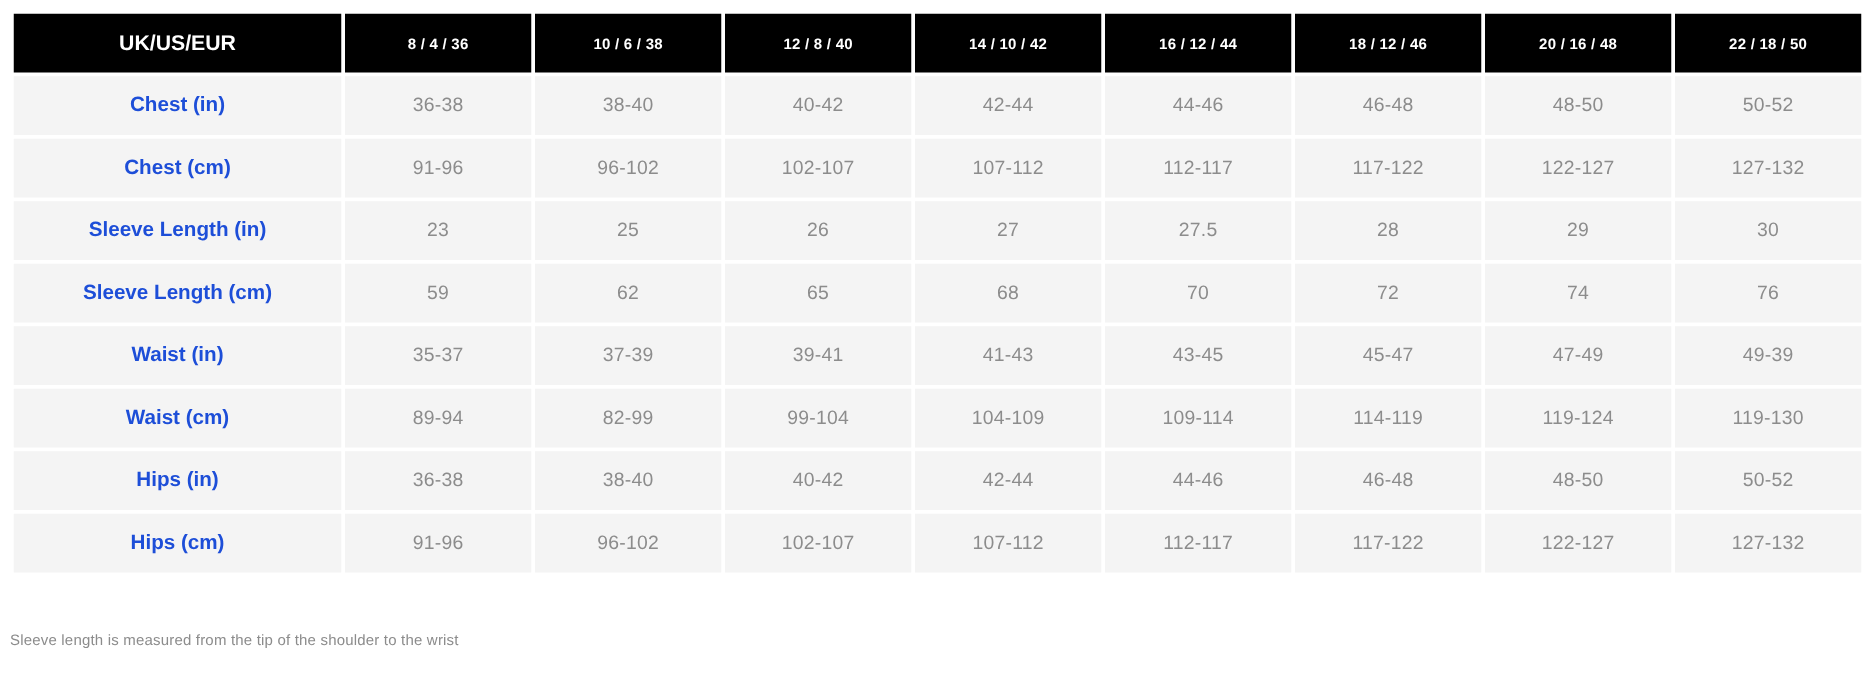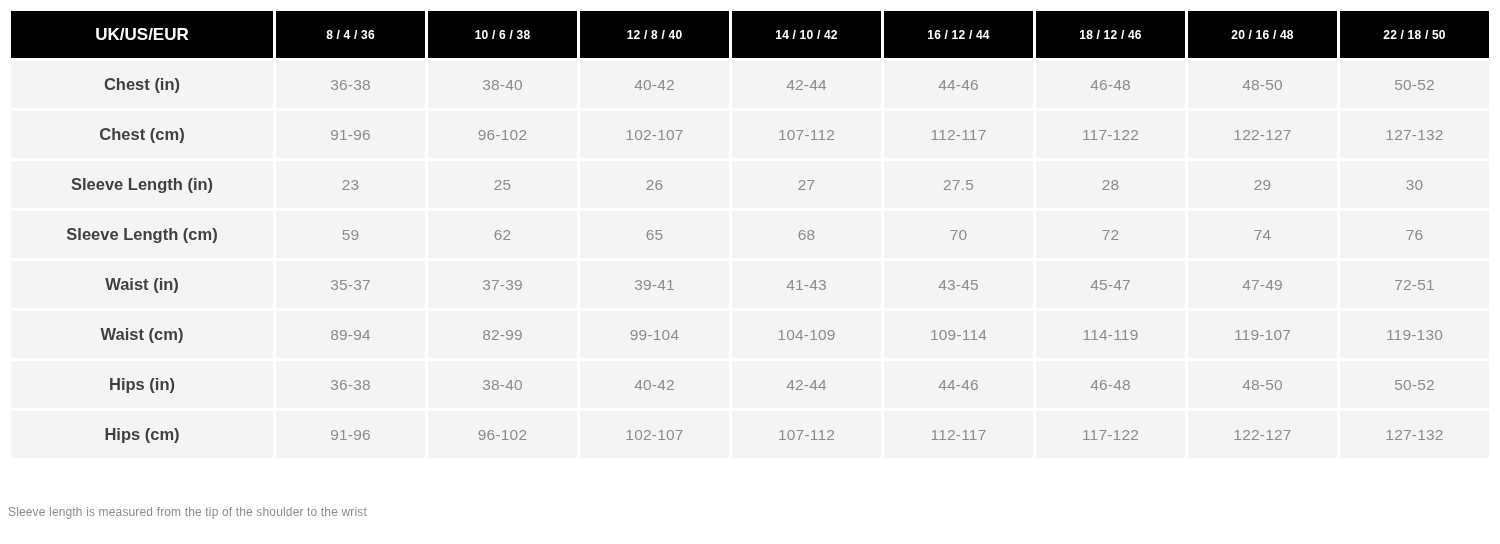--- a/index.html
+++ b/index.html
@@ -51,21 +51,21 @@
 
   thead th.corner-head {
     width: 262px;
     font-size: 17px;
     letter-spacing: 0px;
   }
 
   
   tbody th.row-label {
     background: #f4f4f4;
-    color: #404040;
+    color: #1d4ed8;
     font-size: 16.5px;
     font-weight: bold;
     width: 262px;
   }
 
   tbody td.value-cell {
     background: #f4f4f4;
     color: #8c8c8c;
     font-size: 15.5px;
     font-weight: normal;
@@ -148,31 +148,31 @@
         </tr>
         <tr>
           <th class="row-label">Waist (in)</th>
           <td class="value-cell">35-37</td>
           <td class="value-cell">37-39</td>
           <td class="value-cell">39-41</td>
           <td class="value-cell">41-43</td>
           <td class="value-cell">43-45</td>
           <td class="value-cell">45-47</td>
           <td class="value-cell">47-49</td>
-          <td class="value-cell">72-51</td>
+          <td class="value-cell">49-39</td>
         </tr>
         <tr>
           <th class="row-label">Waist (cm)</th>
           <td class="value-cell">89-94</td>
           <td class="value-cell">82-99</td>
           <td class="value-cell">99-104</td>
           <td class="value-cell">104-109</td>
           <td class="value-cell">109-114</td>
           <td class="value-cell">114-119</td>
-          <td class="value-cell">119-107</td>
+          <td class="value-cell">119-124</td>
           <td class="value-cell">119-130</td>
         </tr>
         <tr>
           <th class="row-label">Hips (in)</th>
           <td class="value-cell">36-38</td>
           <td class="value-cell">38-40</td>
           <td class="value-cell">40-42</td>
           <td class="value-cell">42-44</td>
           <td class="value-cell">44-46</td>
           <td class="value-cell">46-48</td>

